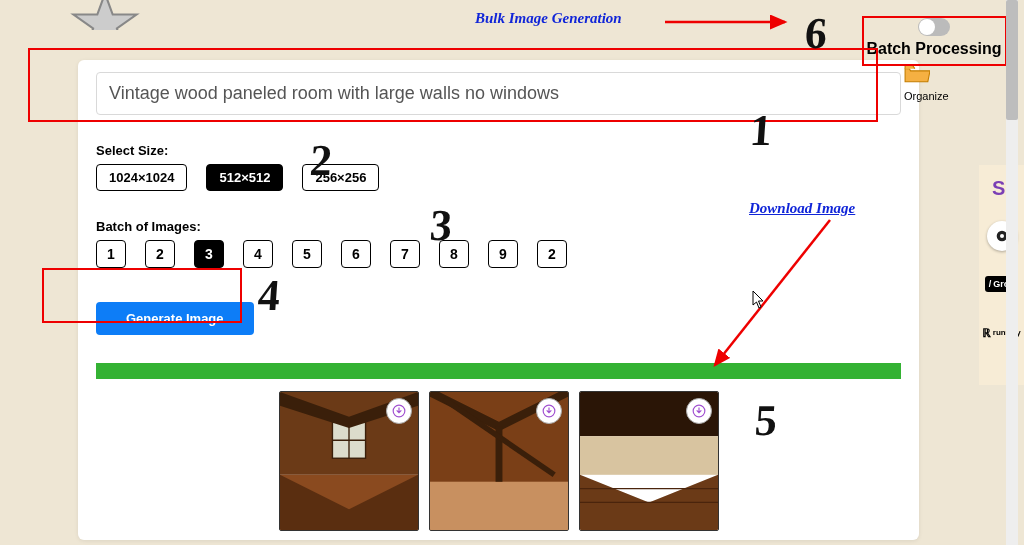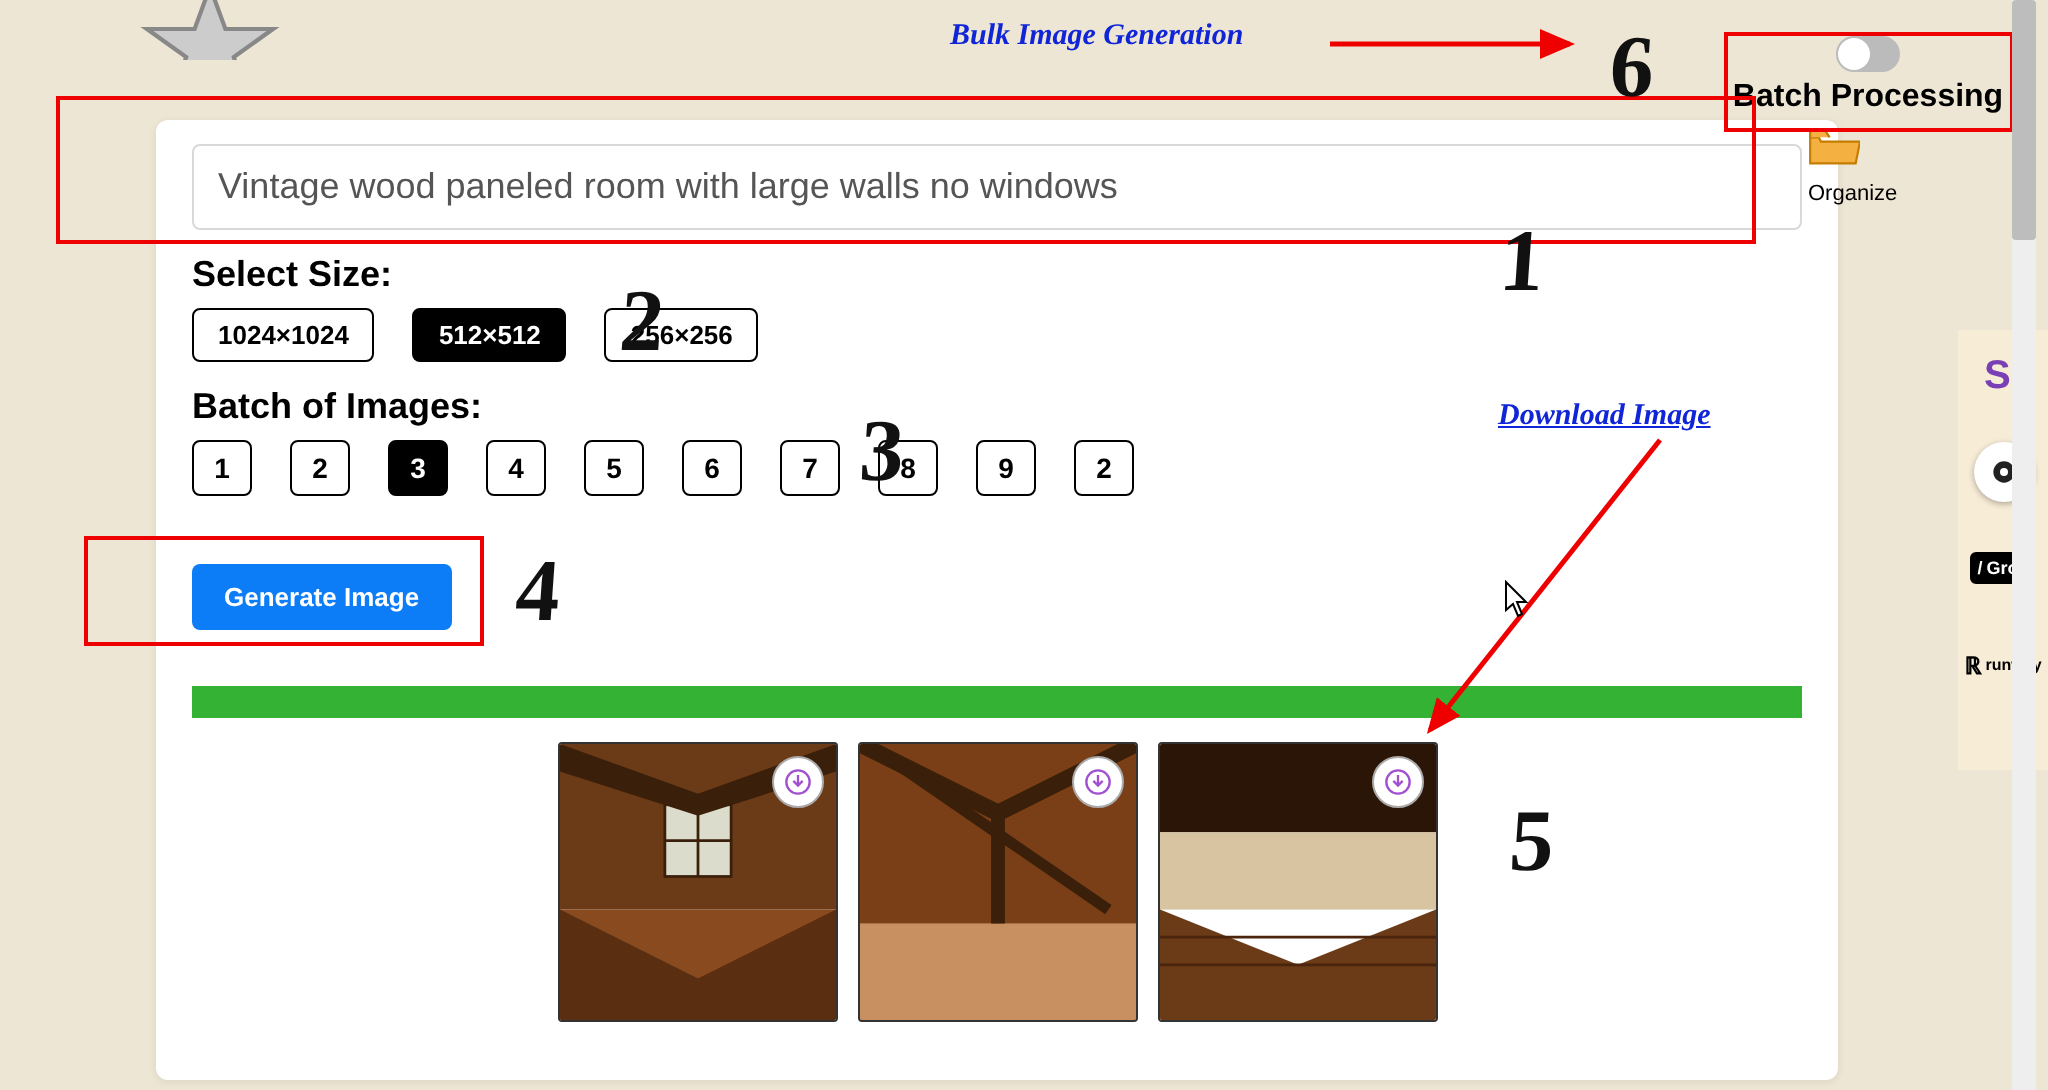--- a/index.html
+++ b/index.html
@@ -123,23 +123,23 @@
       width: 100%;
       padding: 10px 12px;
       font-size: 18px;
       color: #555;
       border: 1px solid #d9d9d9;
       border-radius: 4px;
       outline: none;
     }
 
     .section-label {
-      font-size: 18px;
+      font-size: 13px;
       font-weight: bold;
-      margin-top: 12px;
+      margin-top: 28px;
       margin-bottom: 6px;
     }
     .chips { display: flex; gap: 19px; }
     .chip {
       padding: 5px 12px;
       font-size: 13px;
       font-weight: bold;
       border: 1.5px solid #000;
       background: #fff;
       border-radius: 4px;
@@ -155,21 +155,21 @@
       border-radius: 4px;
       cursor: pointer;
     }
     .num-chip.selected { background: #000; color: #fff; }
 
     .generate-btn {
       margin-top: 34px;
       background: #0d7df7;
       color: #fff;
       border: none;
-      padding: 9px 16px;
+      padding: 9px 30px;
       font-size: 13px;
       font-weight: bold;
       border-radius: 4px;
       cursor: pointer;
     }
 
     .progress-bar {
       margin-top: 28px;
       height: 16px;
       background: #34b233;

